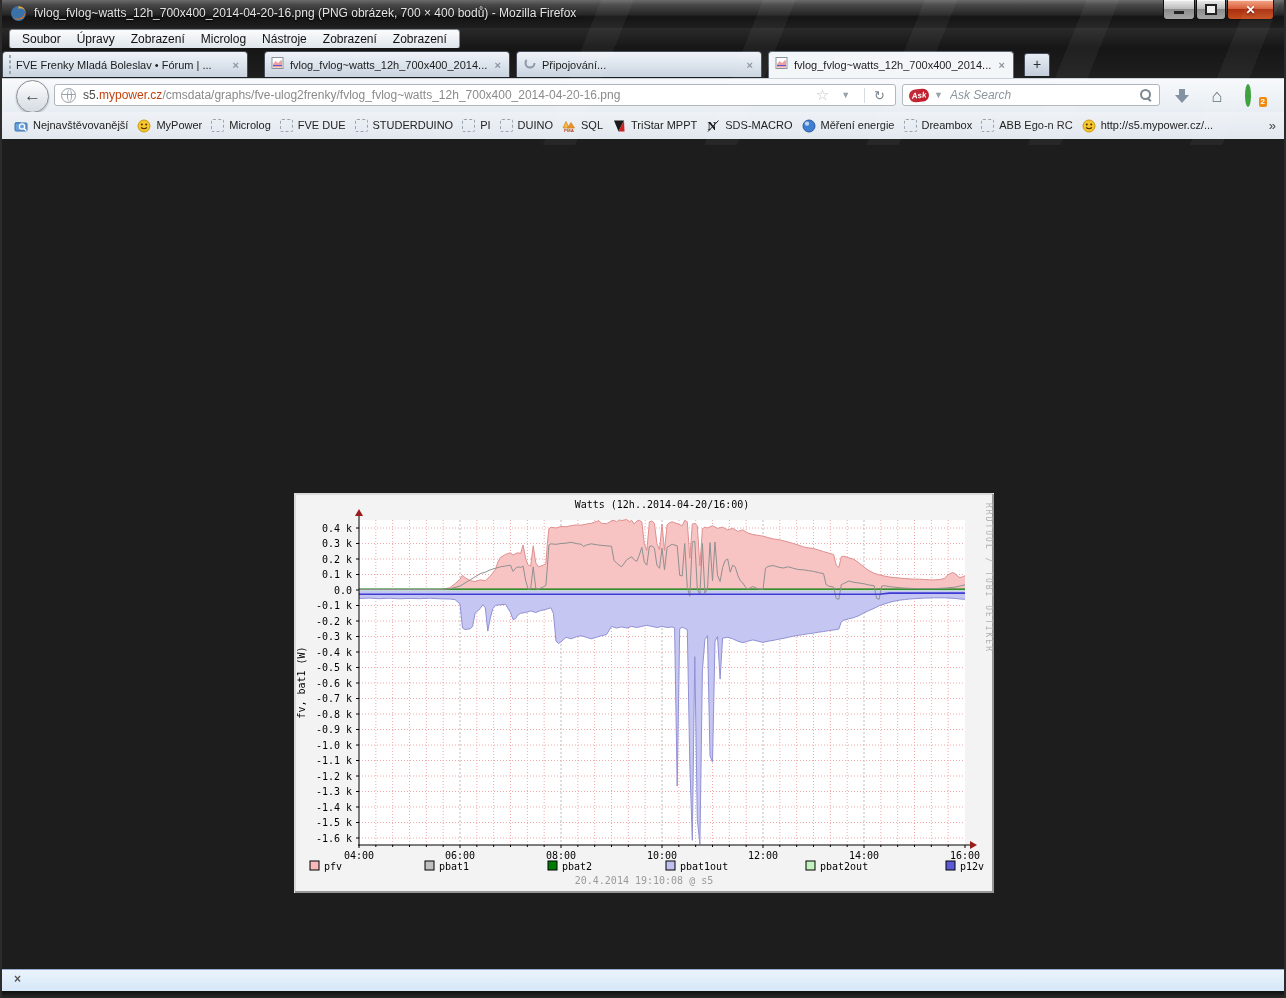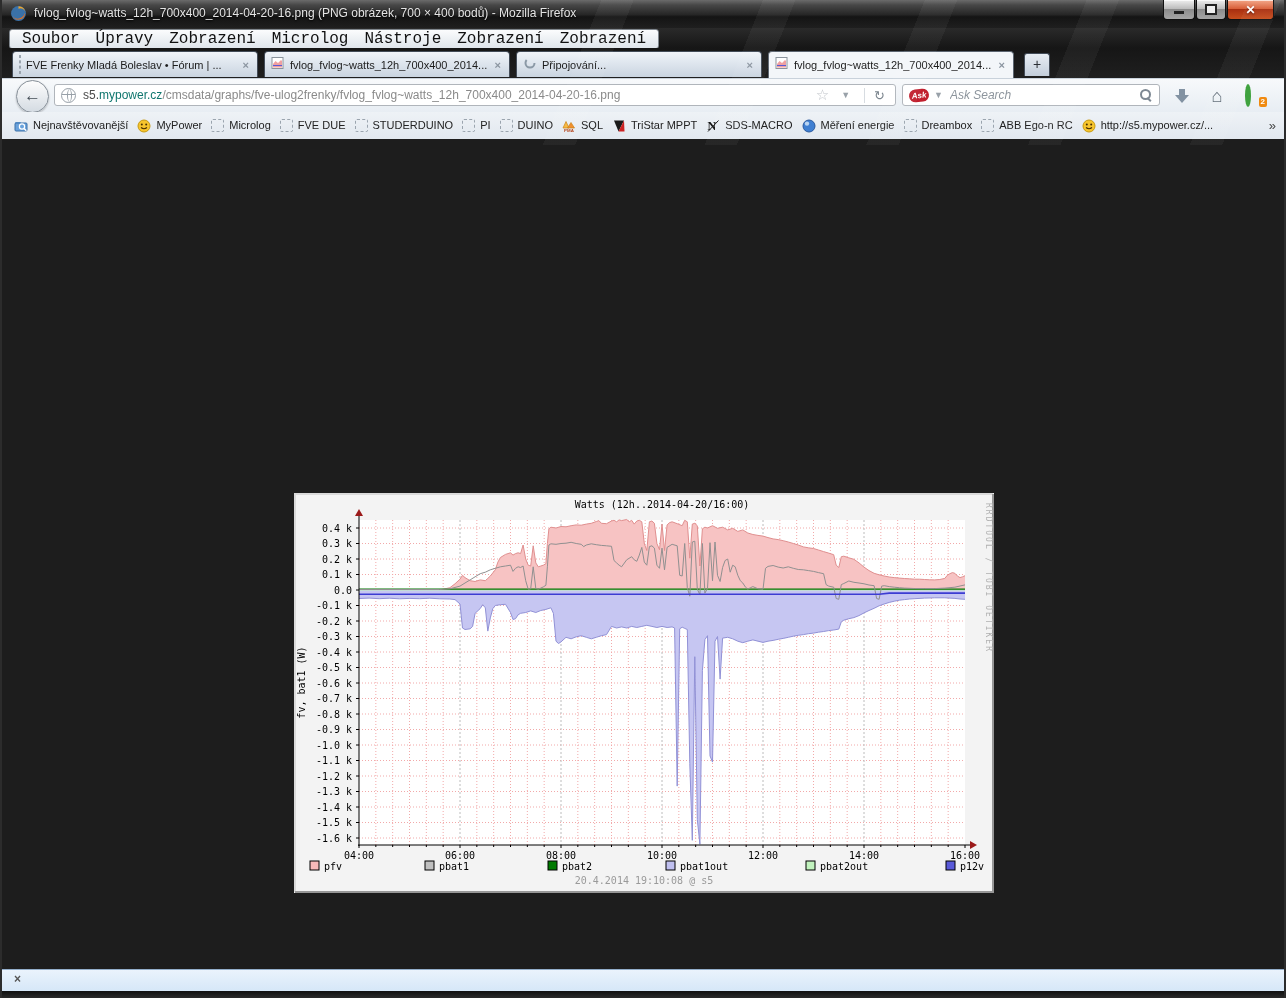--- a/index.html
+++ b/index.html
@@ -23,21 +23,21 @@
   .winbtn.close{width:45px;background:linear-gradient(180deg,#f3a586 0%,#d9603a 45%,#a92f10 50%,#c64d1c 100%);}
   .glyph-min{width:10px;height:3px;background:#222;margin-top:6px;}
   .glyph-max{width:8px;height:7px;border:2px solid #222;background:#eee;}
   .glyph-close{color:#fff;font-weight:bold;font-size:12px;text-shadow:0 1px 2px #5d1203;line-height:1;}
 
   
   .menubar{position:absolute;left:0;top:28px;right:0;height:20px;
     background:linear-gradient(180deg,#2a2a2a,#161616);}
   .menu-strip{position:absolute;left:7px;top:1px;height:18px;padding:0 4px;border-radius:3px;
     background:linear-gradient(180deg,#fbfcfd,#dfe5eb);border:1px solid #7f868d;display:flex;align-items:center;}
-  .menu-item{font-size:16px;color:#111;padding:0 8px;cursor:default;font-family:Liberation Mono, monospace;}
+  .menu-item{font-size:12px;color:#111;padding:0 8px;cursor:default;}
 
   
   .tabstrip{position:absolute;left:0;top:48px;right:0;height:30px;
     background:linear-gradient(180deg,#161616,#1f1f1f);}
   .tab{position:absolute;top:3px;height:26px;width:246px;border:1px solid #434c58;border-bottom:none;
     border-radius:4px 4px 0 0;background:linear-gradient(180deg,#f0f4f9,#c9d4e0);
     display:flex;align-items:center;padding:0 6px;box-sizing:border-box;}
   .tab.active{background:#f3f6f9;border-color:#5d6671;height:27px;z-index:3;}
   .tab-label{flex:1;font-size:11px;color:#1c1c1c;white-space:nowrap;overflow:hidden;text-overflow:ellipsis;margin:0 5px;}
   .tab-close{font-size:11px;color:#8b95a0;font-weight:bold;padding:0 2px;}
@@ -51,21 +51,21 @@
   .backbtn{position:absolute;left:14px;top:1px;width:31px;height:31px;border-radius:50%;
     border:1px solid #858e97;background:linear-gradient(180deg,#fdfdfd,#d4dbe2);
     display:flex;align-items:center;justify-content:center;box-shadow:0 1px 2px rgba(0,0,0,.25);}
   .backbtn span{font-size:17px;font-weight:bold;color:#444d55;line-height:1;margin-top:-2px;}
   .urlfield{position:absolute;left:52px;top:5px;width:842px;height:22px;background:#fff;border:1px solid #b0b5bb;border-radius:3px;
     display:flex;align-items:center;padding:0 6px;box-sizing:border-box;}
   .globe{width:13px;height:13px;border-radius:50%;border:1px solid #98a0a8;position:relative;flex:none;margin-right:7px;}
   .globe::before{content:"";position:absolute;left:0;right:0;top:5px;height:1px;background:#98a0a8;}
   .globe::after{content:"";position:absolute;left:5px;top:0;bottom:0;width:3px;border-left:1px solid #98a0a8;border-right:1px solid #98a0a8;border-radius:50%;}
   .url-text{font-size:12px;white-space:nowrap;overflow:hidden;flex:1;}
-  .url-sub{color:#4a4a4a;}.url-dom{color:#0f766e;}.url-path{color:#8a8a8a;}
+  .url-sub{color:#4a4a4a;}.url-dom{color:#c2410c;}.url-path{color:#8a8a8a;}
   .url-icons{display:flex;align-items:center;flex:none;}
   .star{font-size:15px;color:#c2c6cb;margin:0 6px;}
   .caret{font-size:9px;color:#99a1a9;margin:0 6px;}
   .reload{font-size:13px;color:#7c868f;margin:0 4px 0 8px;border-left:1px solid #d7dce1;padding-left:9px;}
   .searchbox{position:absolute;left:900px;top:5px;width:258px;height:22px;background:#fff;border:1px solid #b0b5bb;border-radius:3px;
     display:flex;align-items:center;padding:0 6px;box-sizing:border-box;}
   .ask-icon{flex:none;width:20px;height:13px;background:#c11f2e;border-radius:8px;color:#fff;
     font-size:8px;font-style:italic;font-weight:bold;text-align:center;line-height:13px;transform:rotate(-6deg);}
   .searchbox .caret{margin:0 5px;}
   .search-input{flex:1;border:none;outline:none;font-size:12px;font-style:italic;color:#555;background:transparent;min-width:0;}
@@ -140,21 +140,21 @@
         <span class="menu-item">Úpravy</span>
         <span class="menu-item">Zobrazení</span>
         <span class="menu-item">Microlog</span>
         <span class="menu-item">Nástroje</span>
         <span class="menu-item">Zobrazení</span>
         <span class="menu-item">Zobrazení</span>
       </div>
   </div>
 
   <div class="tabstrip" id="tabstrip">
-      <div class="tab" style="left: 10px;">
+      <div class="tab" style="left: 0;">
         <span class="ic"><span class="icon-dashed"></span></span>
         <span class="tab-label">FVE Frenky Mladá Boleslav • Fórum | ...</span>
         <span class="tab-close">×</span>
       </div>
       <div class="tab" style="left: 262px;">
         <span class="ic"><svg width="14" height="14" viewBox="0 0 14 14">
             <rect x="1" y="1.5" width="11" height="11" fill="#fff" stroke="#8a939c"></rect>
             <polygon points="2,8 4.5,5 7,7 10,4 11,5 11,11.5 2,11.5" fill="#efa0a0"></polygon>
             <line x1="2" y1="9.5" x2="11" y2="9.5" stroke="#5a5ad9"></line>
           </svg></span>

